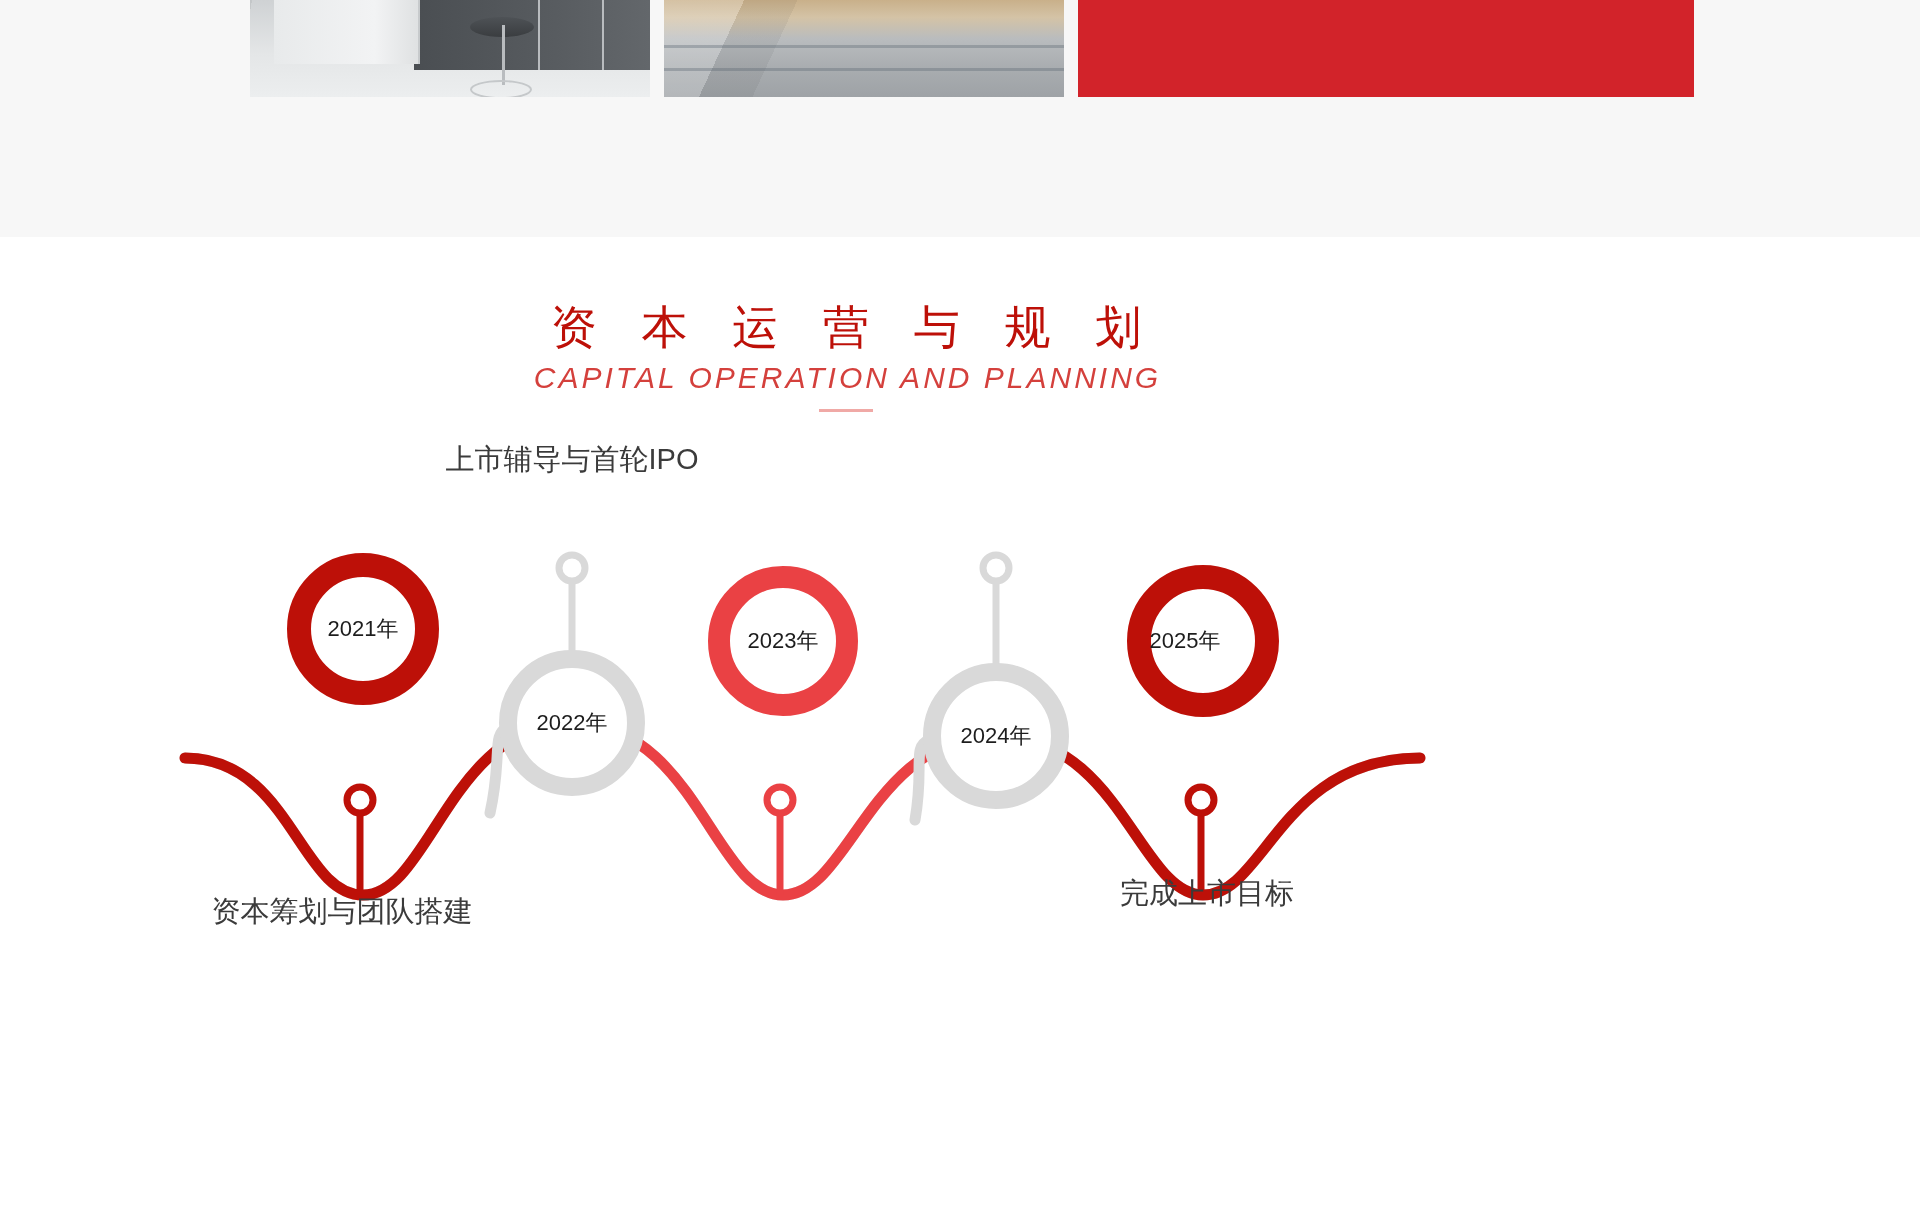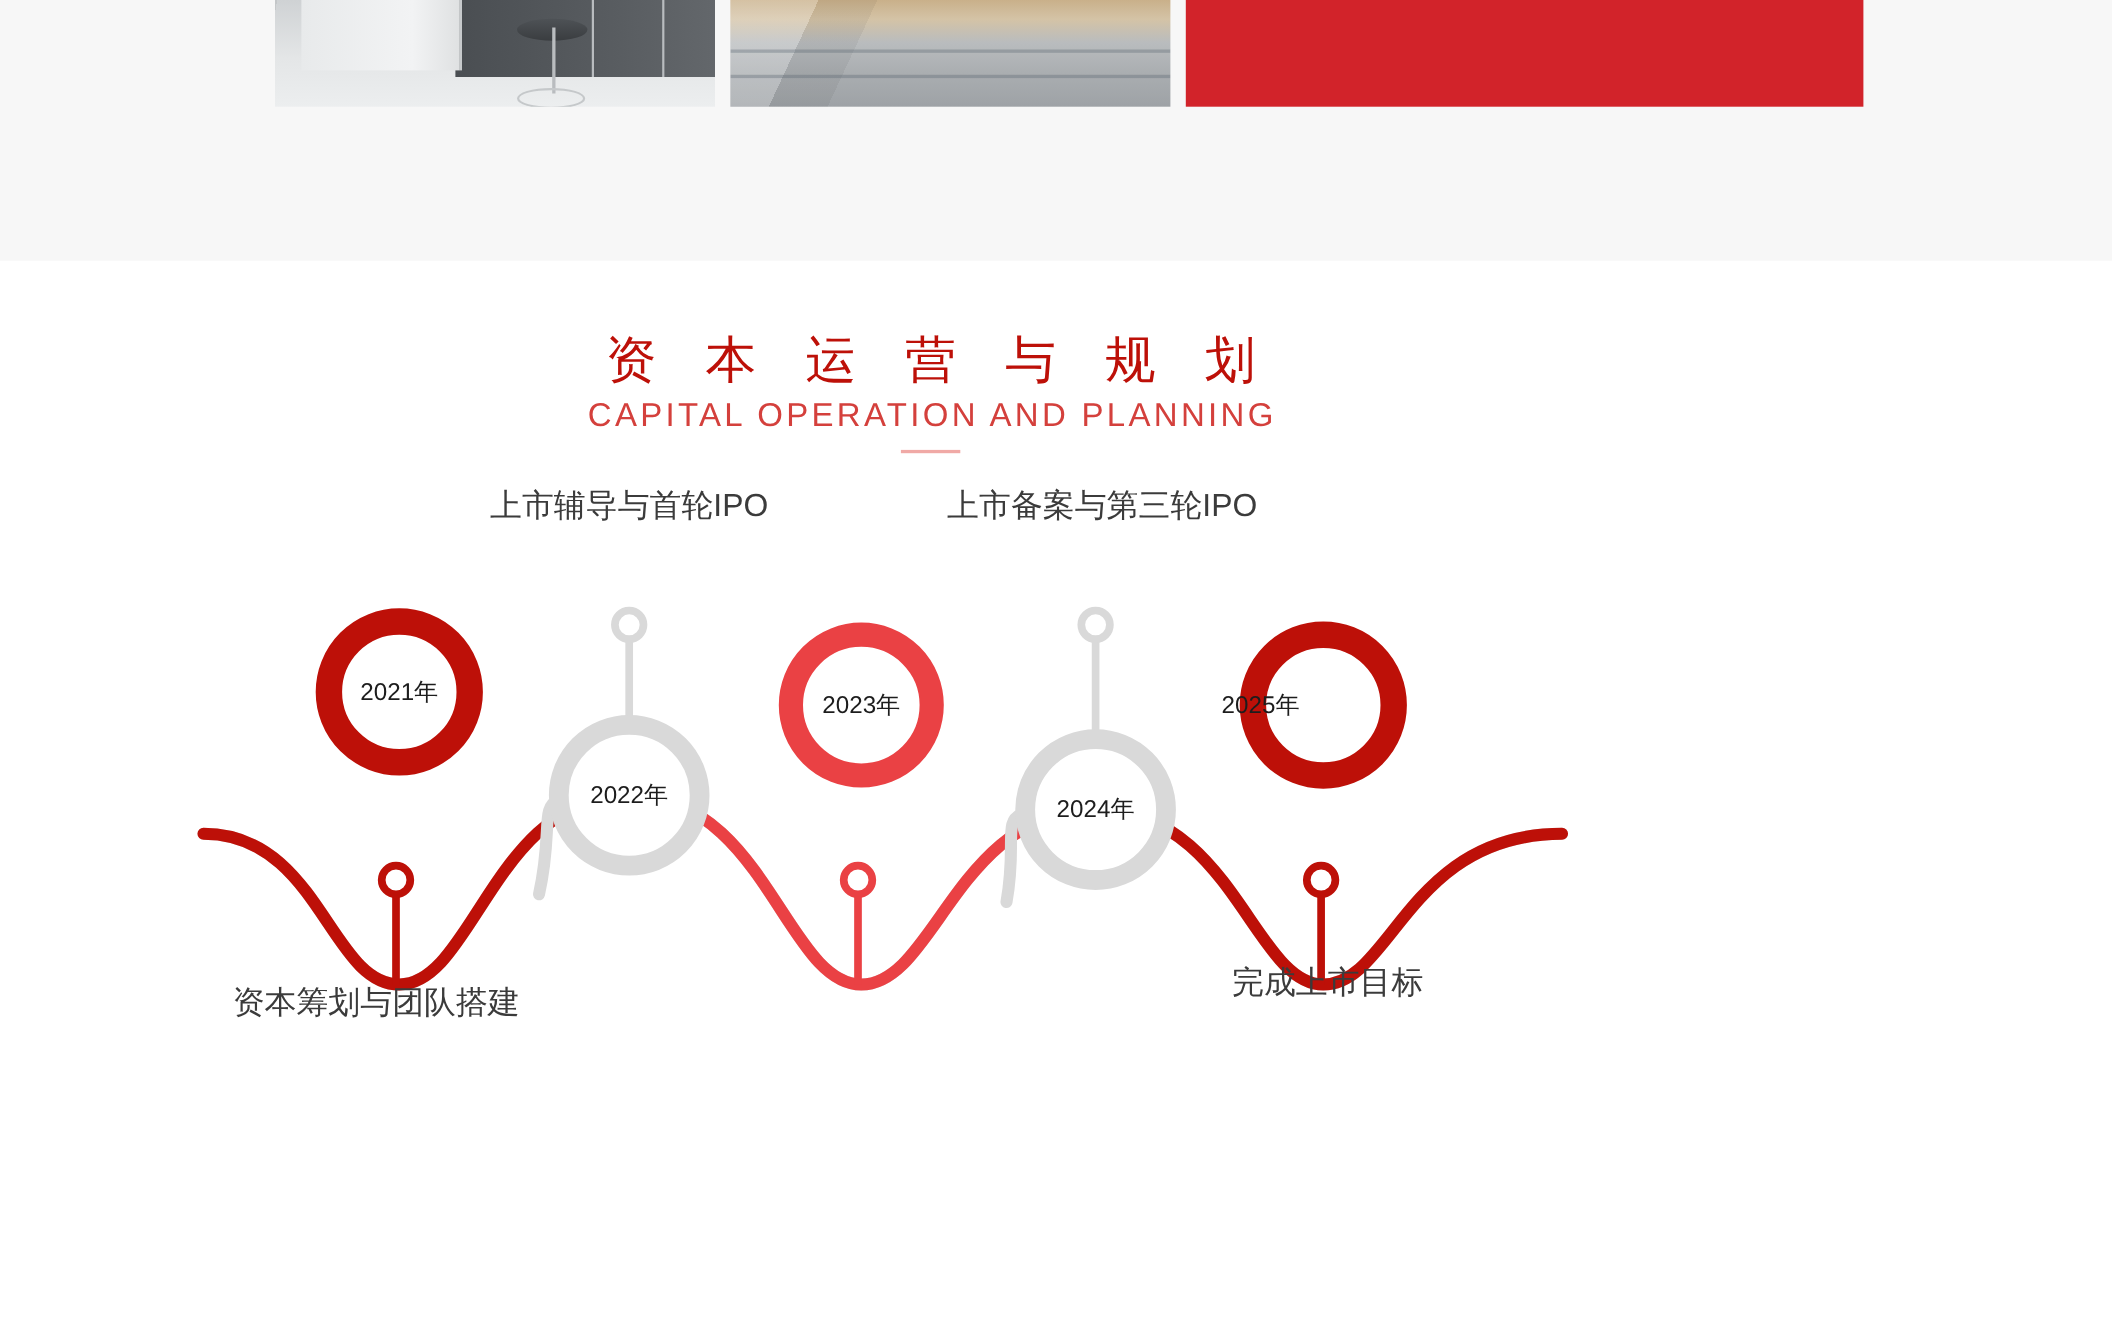--- a/index.html
+++ b/index.html
@@ -105,20 +105,21 @@
     line-height: 1.2;
     padding-left: 16px;
   }
   #page-subtitle {
     color: #d4403c;
     font-size: 30px;
     letter-spacing: 3px;
     font-weight: 400;
     margin-top: 6px;
     padding-left: 3px;
+    font-style: italic;
   }
   #title-underline {
     width: 54px;
     height: 3px;
     background: #f0a9a6;
     margin: 14px auto 0 auto;
   }
 
   
   #timeline {
@@ -228,20 +229,19 @@
     <circle cx="996" cy="236" r="64" fill="#ffffff" stroke="#d9d9d9" stroke-width="18"></circle>
     <circle cx="363" cy="129" r="64" fill="#ffffff" stroke="#bd1008" stroke-width="24"></circle>
     <circle cx="783" cy="141" r="64" fill="#ffffff" stroke="#ea4144" stroke-width="22"></circle>
     <circle cx="1203" cy="141" r="64" fill="#ffffff" stroke="#bd1008" stroke-width="24"></circle>
   </svg>
 
   <div class="year-label" style="left:363px; top:129px">2021年</div>
   <div class="year-label" style="left:572px; top:223px">2022年</div>
   <div class="year-label" style="left:783px; top:141px">2023年</div>
   <div class="year-label" style="left:996px; top:236px">2024年</div>
-  <div class="year-label" style="left:1146px; top:141px">2025年</div>
+  <div class="year-label" style="left:1185px; top:141px">2025年</div>
 
   <div class="stage-label" style="left:572px; top:-60px">上市辅导与首轮IPO</div>
-  <div class="stage-label" style="left:1002px; top:-60px">上市备案与第三轮IPO</div>
 
   <div class="stage-label" style="left:342px; top:392px">资本筹划与团队搭建</div>
   <div class="stage-label" style="left:1207px; top:374px">完成上市目标</div>
 </div>
 
 </body></html>

